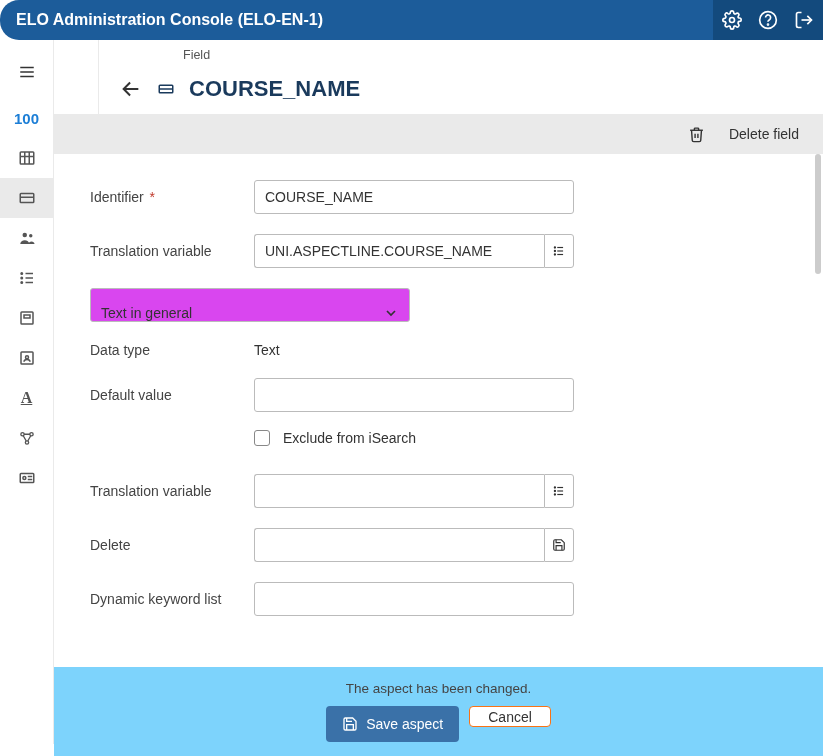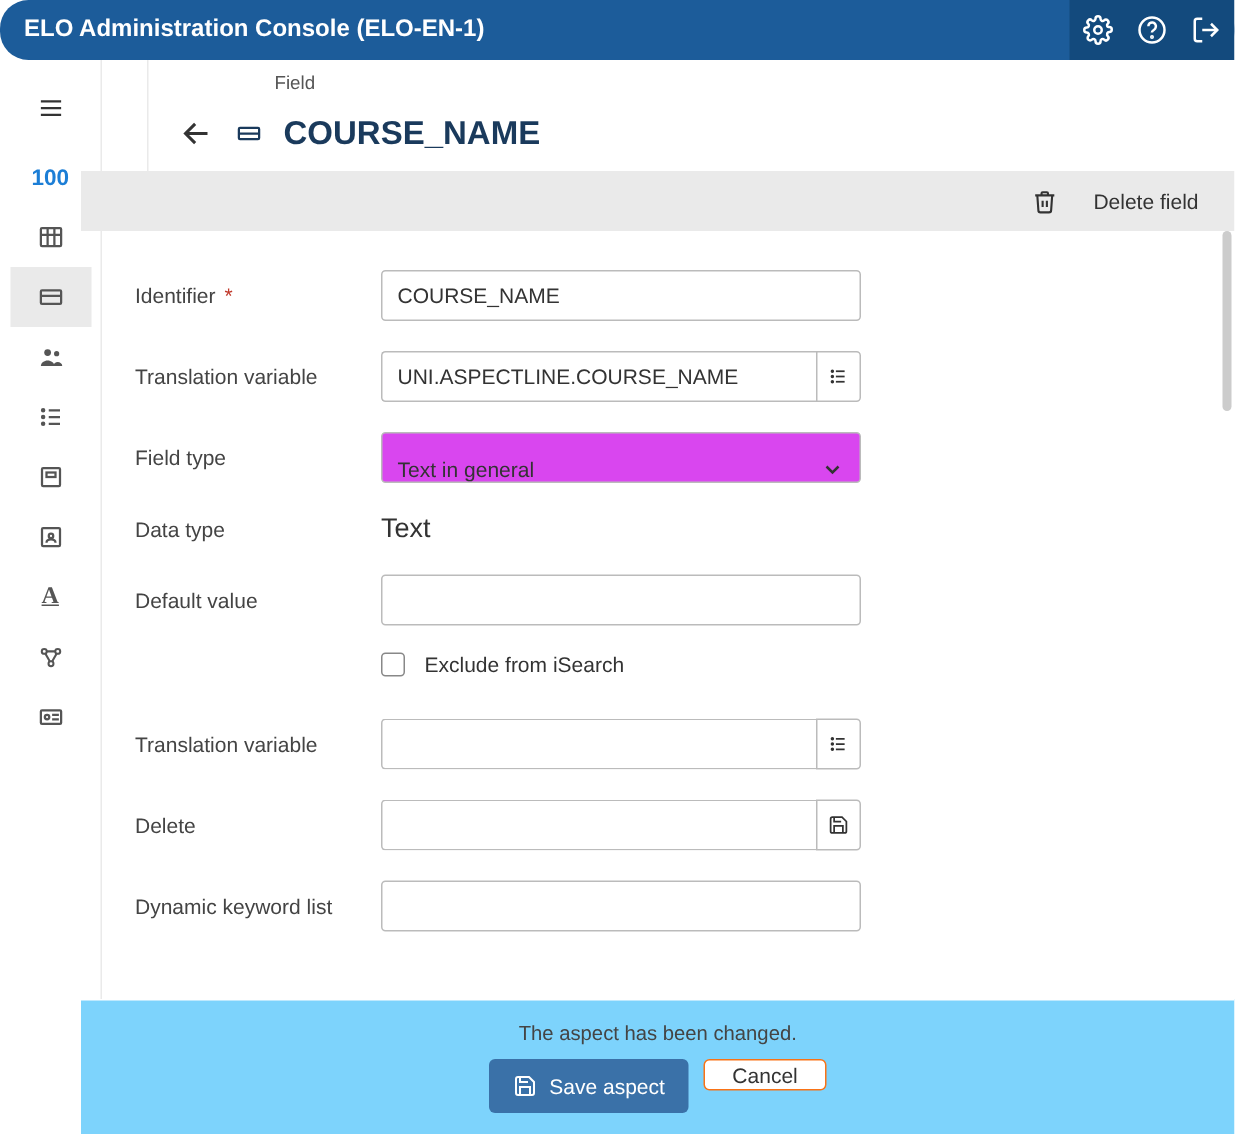--- a/index.html
+++ b/index.html
@@ -44,21 +44,21 @@
     justify-content: center;
     cursor: pointer;
     color: #fff;
   }
   
   .sidebar {
     position: absolute;
     left: 0;
     top: 40px;
     bottom: 12px;
-    width: 68px;
+    width: 54px;
     border-right: 1px solid #eaeaea;
     display: flex;
     flex-direction: column;
     align-items: center;
     padding-top: 12px;
     gap: 0;
   }
   .sidebar .hamburger {
     width: 54px;
     height: 40px;
@@ -204,21 +204,21 @@
     border-radius: 3px;
     background: #d946ef;
     display: flex;
     align-items: flex-end;
     justify-content: space-between;
     padding: 0 10px;
     cursor: pointer;
     position: relative;
   }
   .static-text {
-    font-size: 18px;
+    font-size: 14px;
     color: #333;
   }
   .checkbox-row {
     display: flex;
     align-items: center;
     margin-left: 164px;
     gap: 13px;
     margin-bottom: 28px;
     margin-top: -2px;
   }
@@ -441,21 +441,20 @@
               <line x1="9" y1="12" x2="19" y2="12"></line>
               <circle cx="5" cy="18" r="1" fill="currentColor"></circle>
               <line x1="9" y1="18" x2="19" y2="18"></line>
             </svg>
         </div>
       </div>
     </div>
 
 
     <div class="form-row">
-      <div class="label">Field type</div>
       <div class="control">
         <div class="select-wrap">
           <span>Text in general</span>
           <svg viewBox="0 0 24 24" width="16" height="16" fill="none" stroke="currentColor" stroke-width="2.5">
               <polyline points="6 9 12 15 18 9"></polyline>
             </svg>
         </div>
       </div>
     </div>
 

